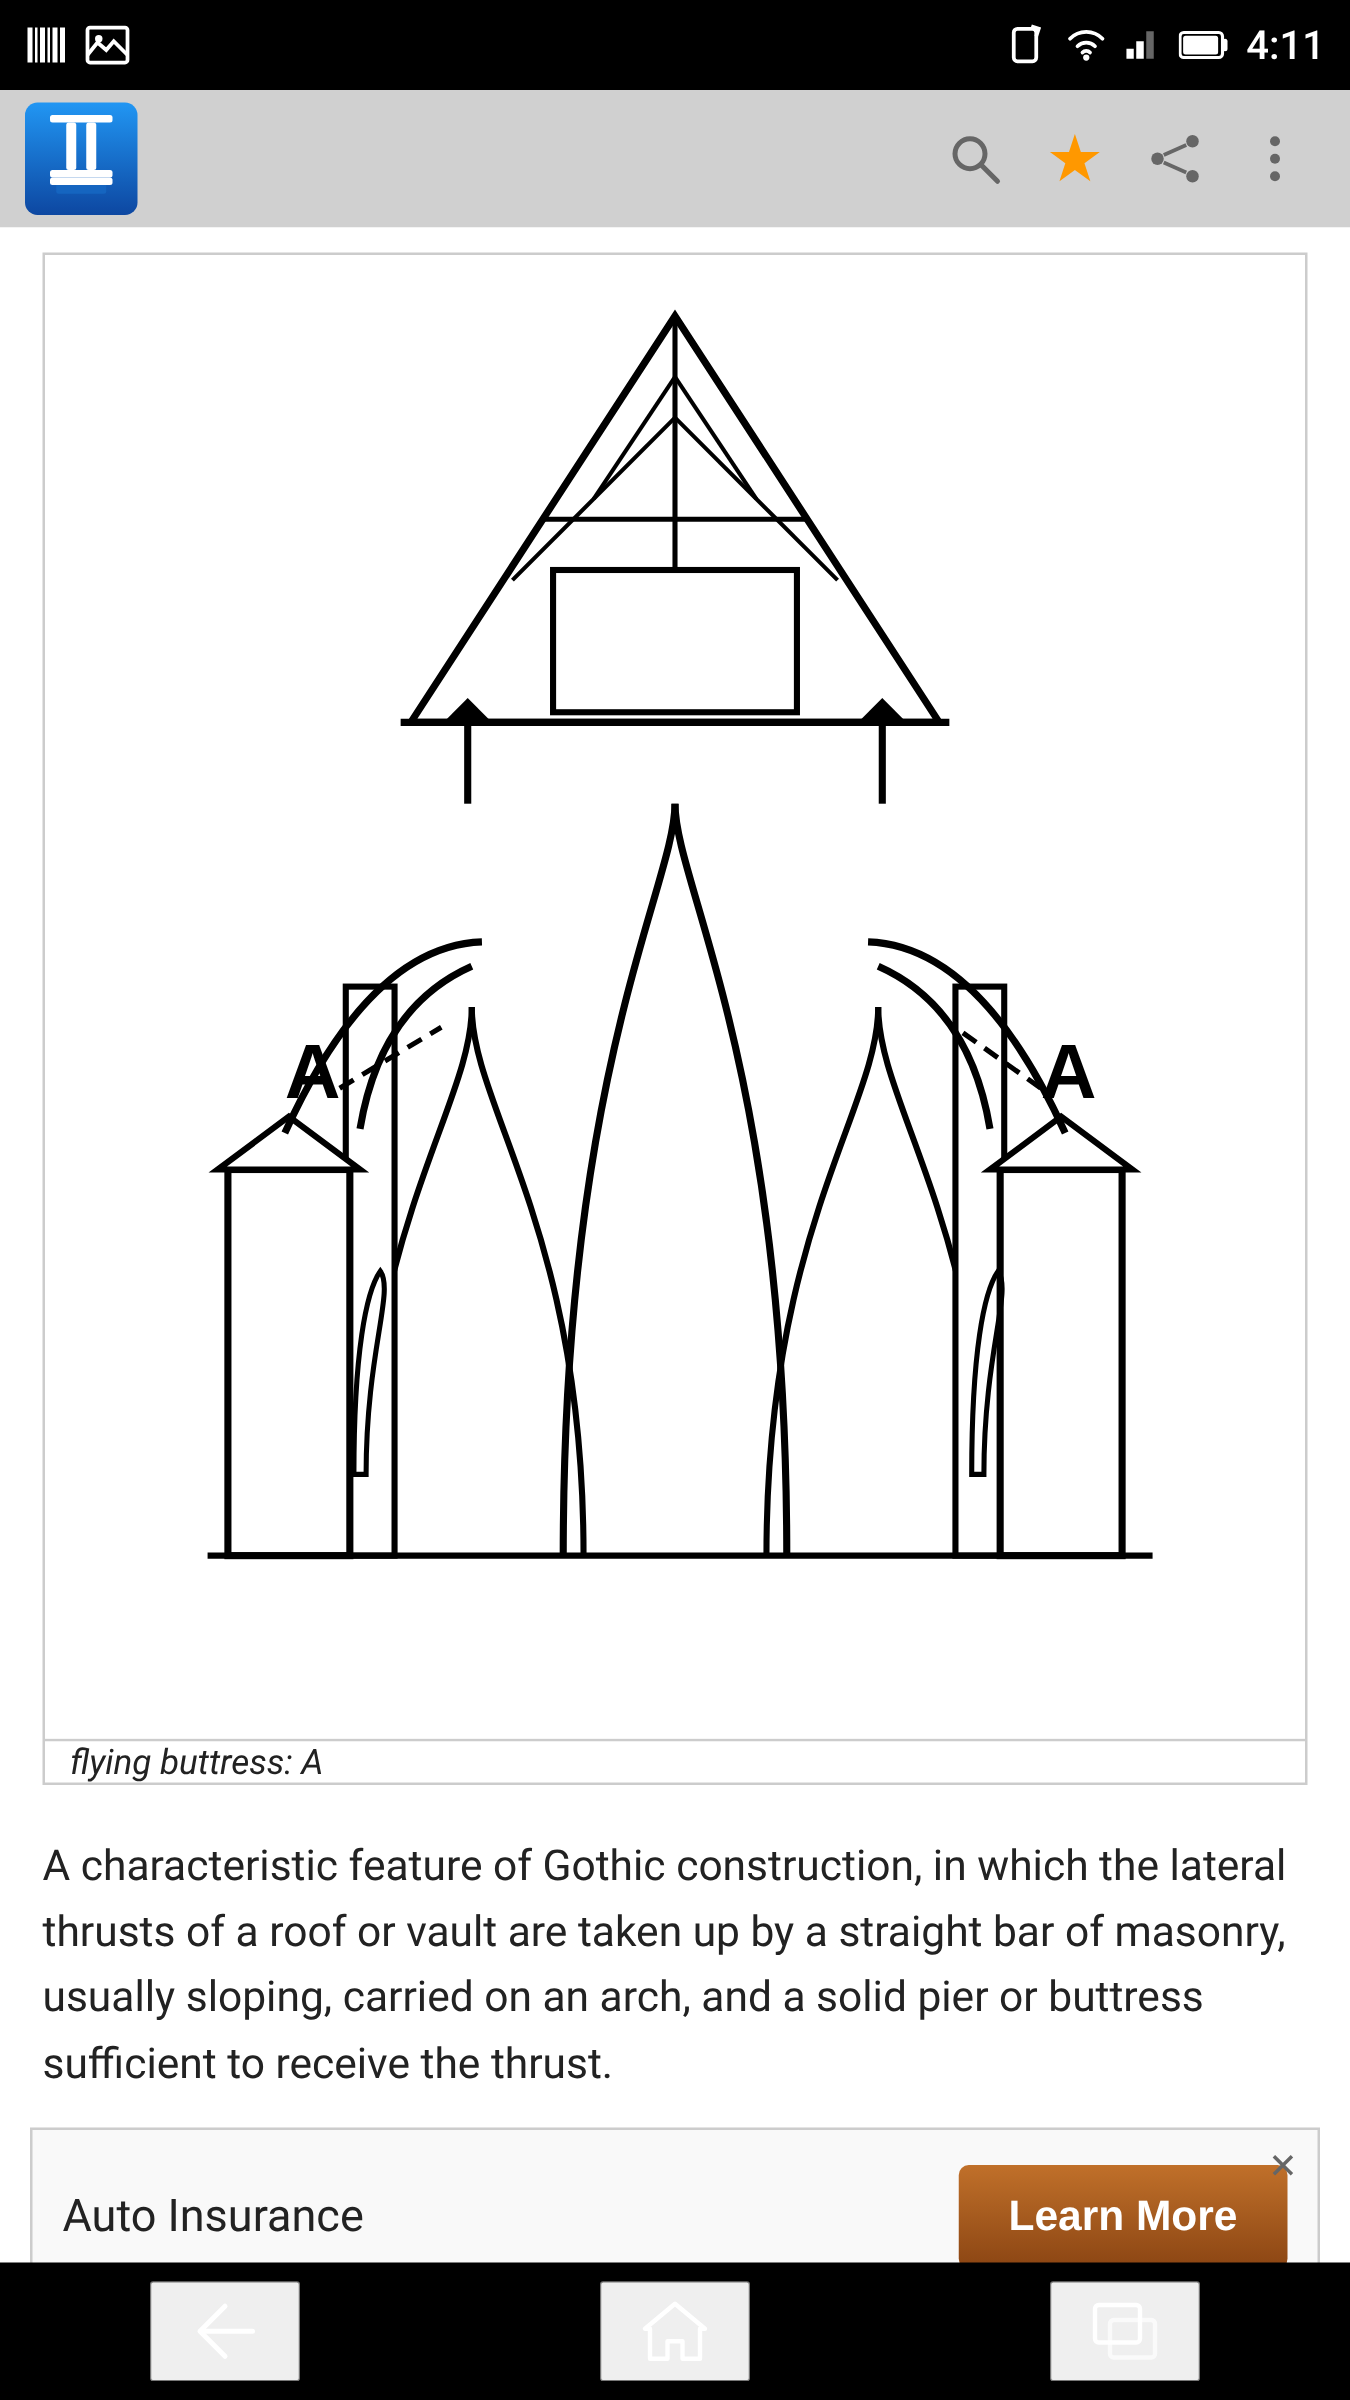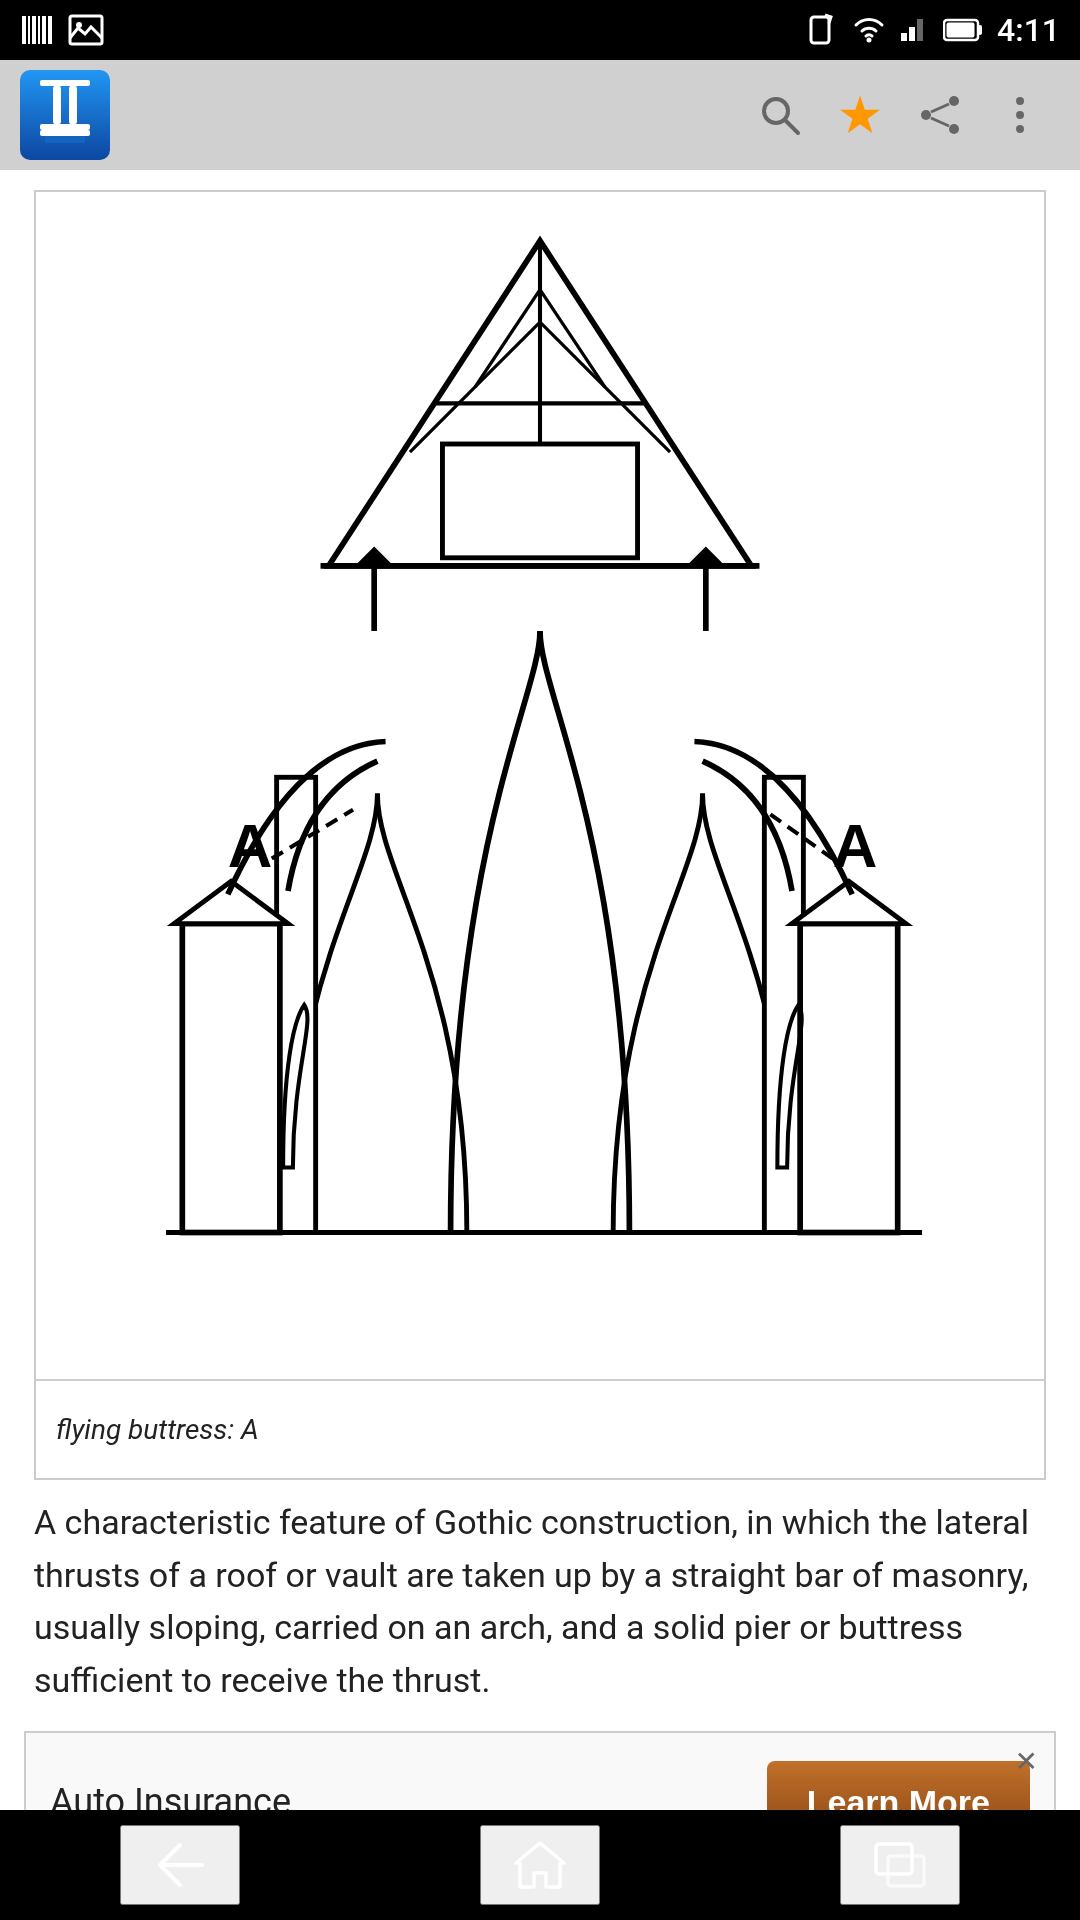--- a/index.html
+++ b/index.html
@@ -10,21 +10,21 @@
       height: 1920px;
       background: #ffffff;
       font-family: 'Roboto', Arial, sans-serif;
       overflow: hidden;
       position: relative;
     }
 
     
     .status-bar {
       width: 100%;
-      height: 60px;
+      height: 72px;
       background: #000000;
       display: flex;
       align-items: center;
       justify-content: space-between;
       padding: 0 20px;
       color: white;
     }
 
     .status-bar-left {
       display: flex;
@@ -138,35 +138,35 @@
     }
 
     .diagram-svg-area {
       width: 100%;
       background: white;
       display: block;
     }
 
     .diagram-caption {
       border-top: 2px solid #ccc;
-      padding: 32px 20px;
+      padding: 0 20px;
       font-size: 28px;
       color: #222;
     }
 
     .diagram-caption span {
       font-style: italic;
     }
 
     
     .description {
       font-size: 34px;
       line-height: 1.55;
       color: #222;
-      padding: 16px 10px 24px 10px;
+      padding: 39px 10px 24px 10px;
     }
 
     
     .ad-banner {
       margin: 0 0 0 0;
       border: 2px solid #ccc;
       background: #f9f9f9;
       display: flex;
       align-items: center;
       padding: 28px 24px;

